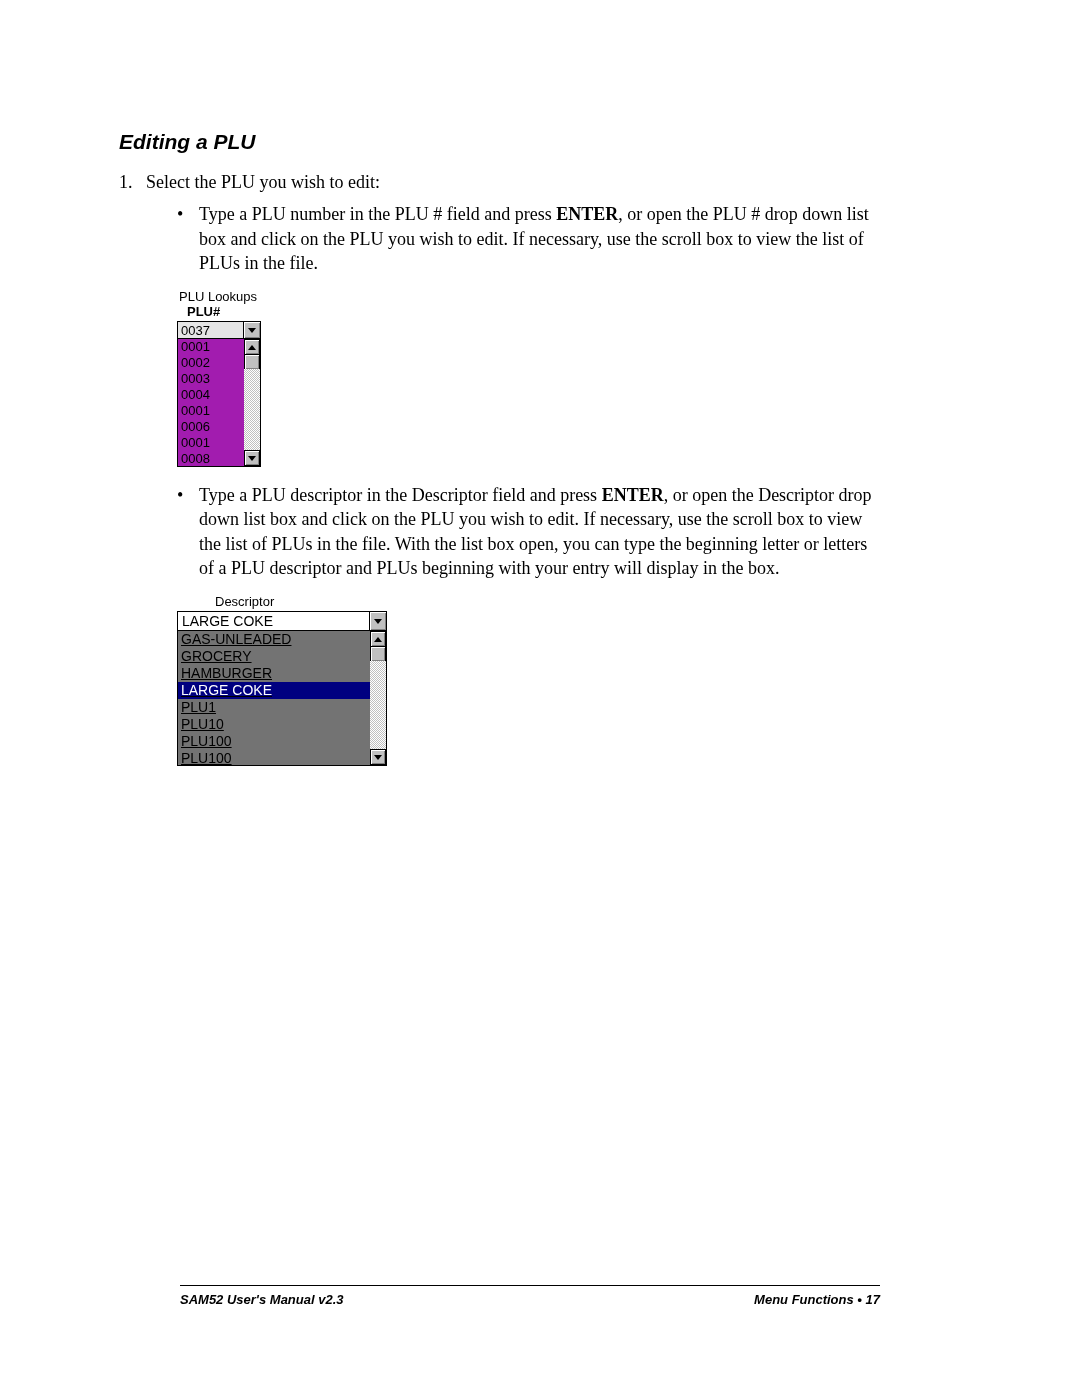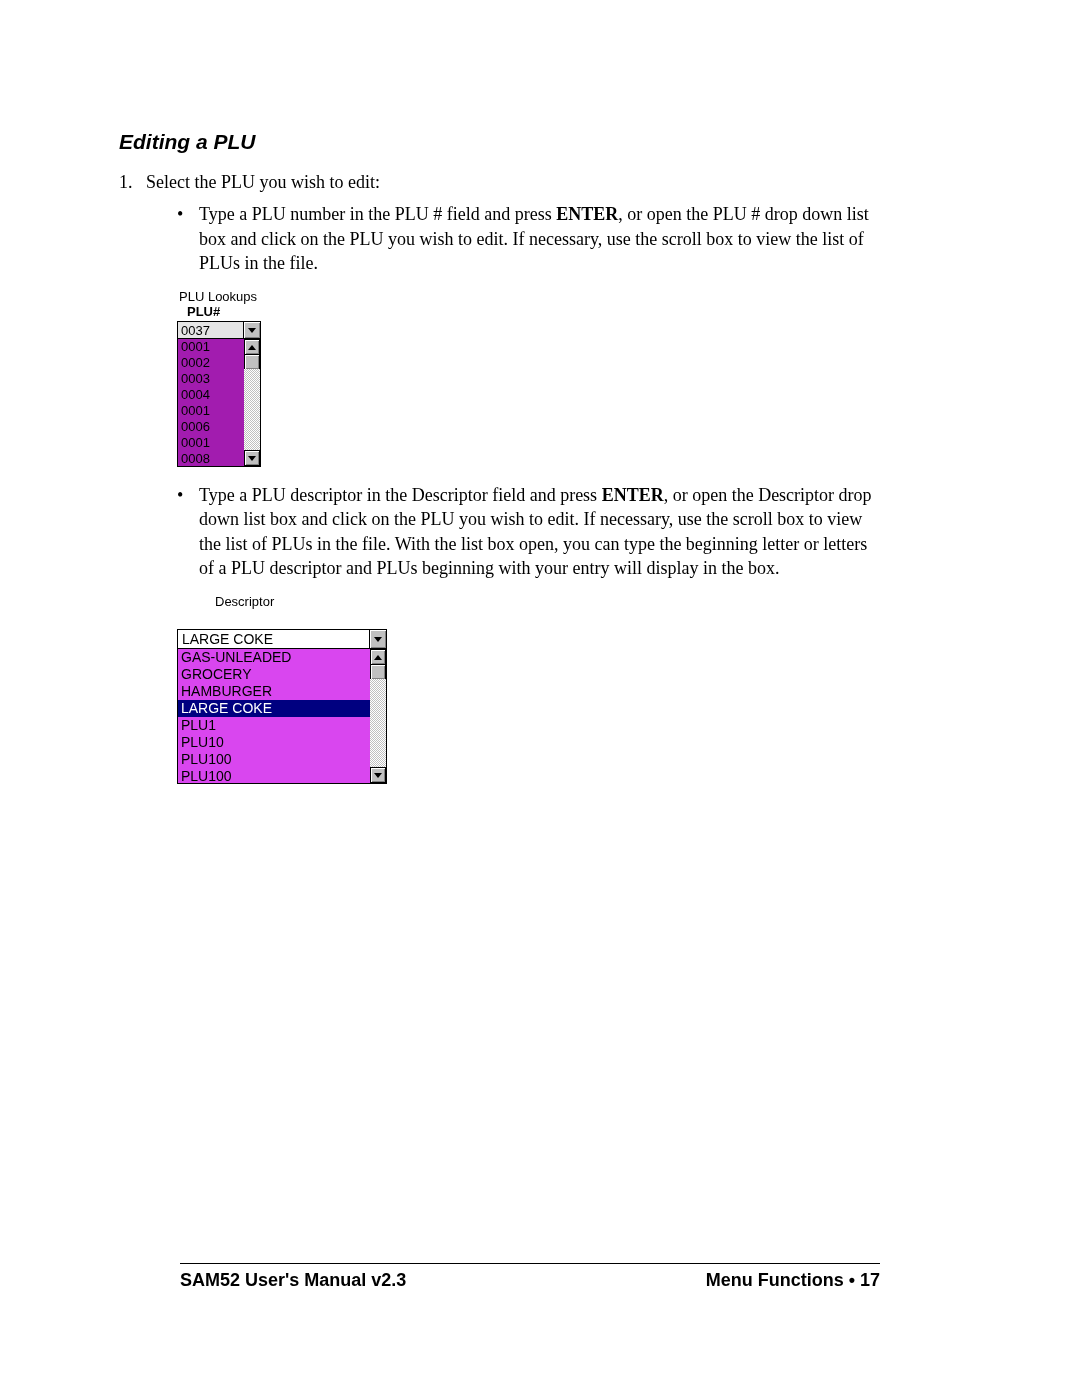--- a/index.html
+++ b/index.html
@@ -133,41 +133,42 @@
     border-right:1px solid #000;
   }
 
   
   .desc-widget {
     margin: 14px 0 0 58px;
     width: 210px;
     font-family: Arial, Helvetica, sans-serif;
     font-size: 13px;
   }
-  .desc-label { padding-left: 38px; margin-bottom: 20px; }
+  .desc-label { padding-left: 38px; margin-bottom: 2px; }
   .desc-combo {
     display: flex;
     border: 1px solid #000;
     background: #fff;
     height: 20px;
     box-sizing: border-box;
   }
   .desc-combo .val {
     flex: 1;
     padding: 2px 4px;
     font-size: 14px;
     line-height: 15px;
   }
   .desc-listwrap {
     display: flex;
     border: 1px solid #000;
     border-top: none;
     height: 135px;
     box-sizing: border-box;
-    background: #d946ef;
+    background: #737373;
+    text-decoration: underline;
   }
   .desc-items {
     flex: 1;
     overflow: hidden;
     font-size: 14px;
     line-height: 17px;
     padding: 0 3px;
   }
   .desc-items div { white-space: nowrap; }
   .desc-items .sel {
@@ -176,28 +177,29 @@
     margin-left: -3px;
     margin-right: -3px;
     padding-left: 3px;
   }
 
   
   .footer {
     position: absolute;
     left: 180px;
     right: 200px;
-    bottom: 106px;
+    bottom: 90px;
     border-top: 1.5px solid #000;
     padding-top: 6px;
     font-family: Arial, Helvetica, sans-serif;
-    font-size: 18px;
+    font-size: 13px;
     font-weight: bold;
     display: flex;
     justify-content: space-between;
+    font-style: italic;
   }
   .footer .dot2 { font-weight: bold; }
 </style>
 </head>
 <body>
 
 <div class="page">
 
   <h2 class="section-title">Editing a PLU</h2>
 

